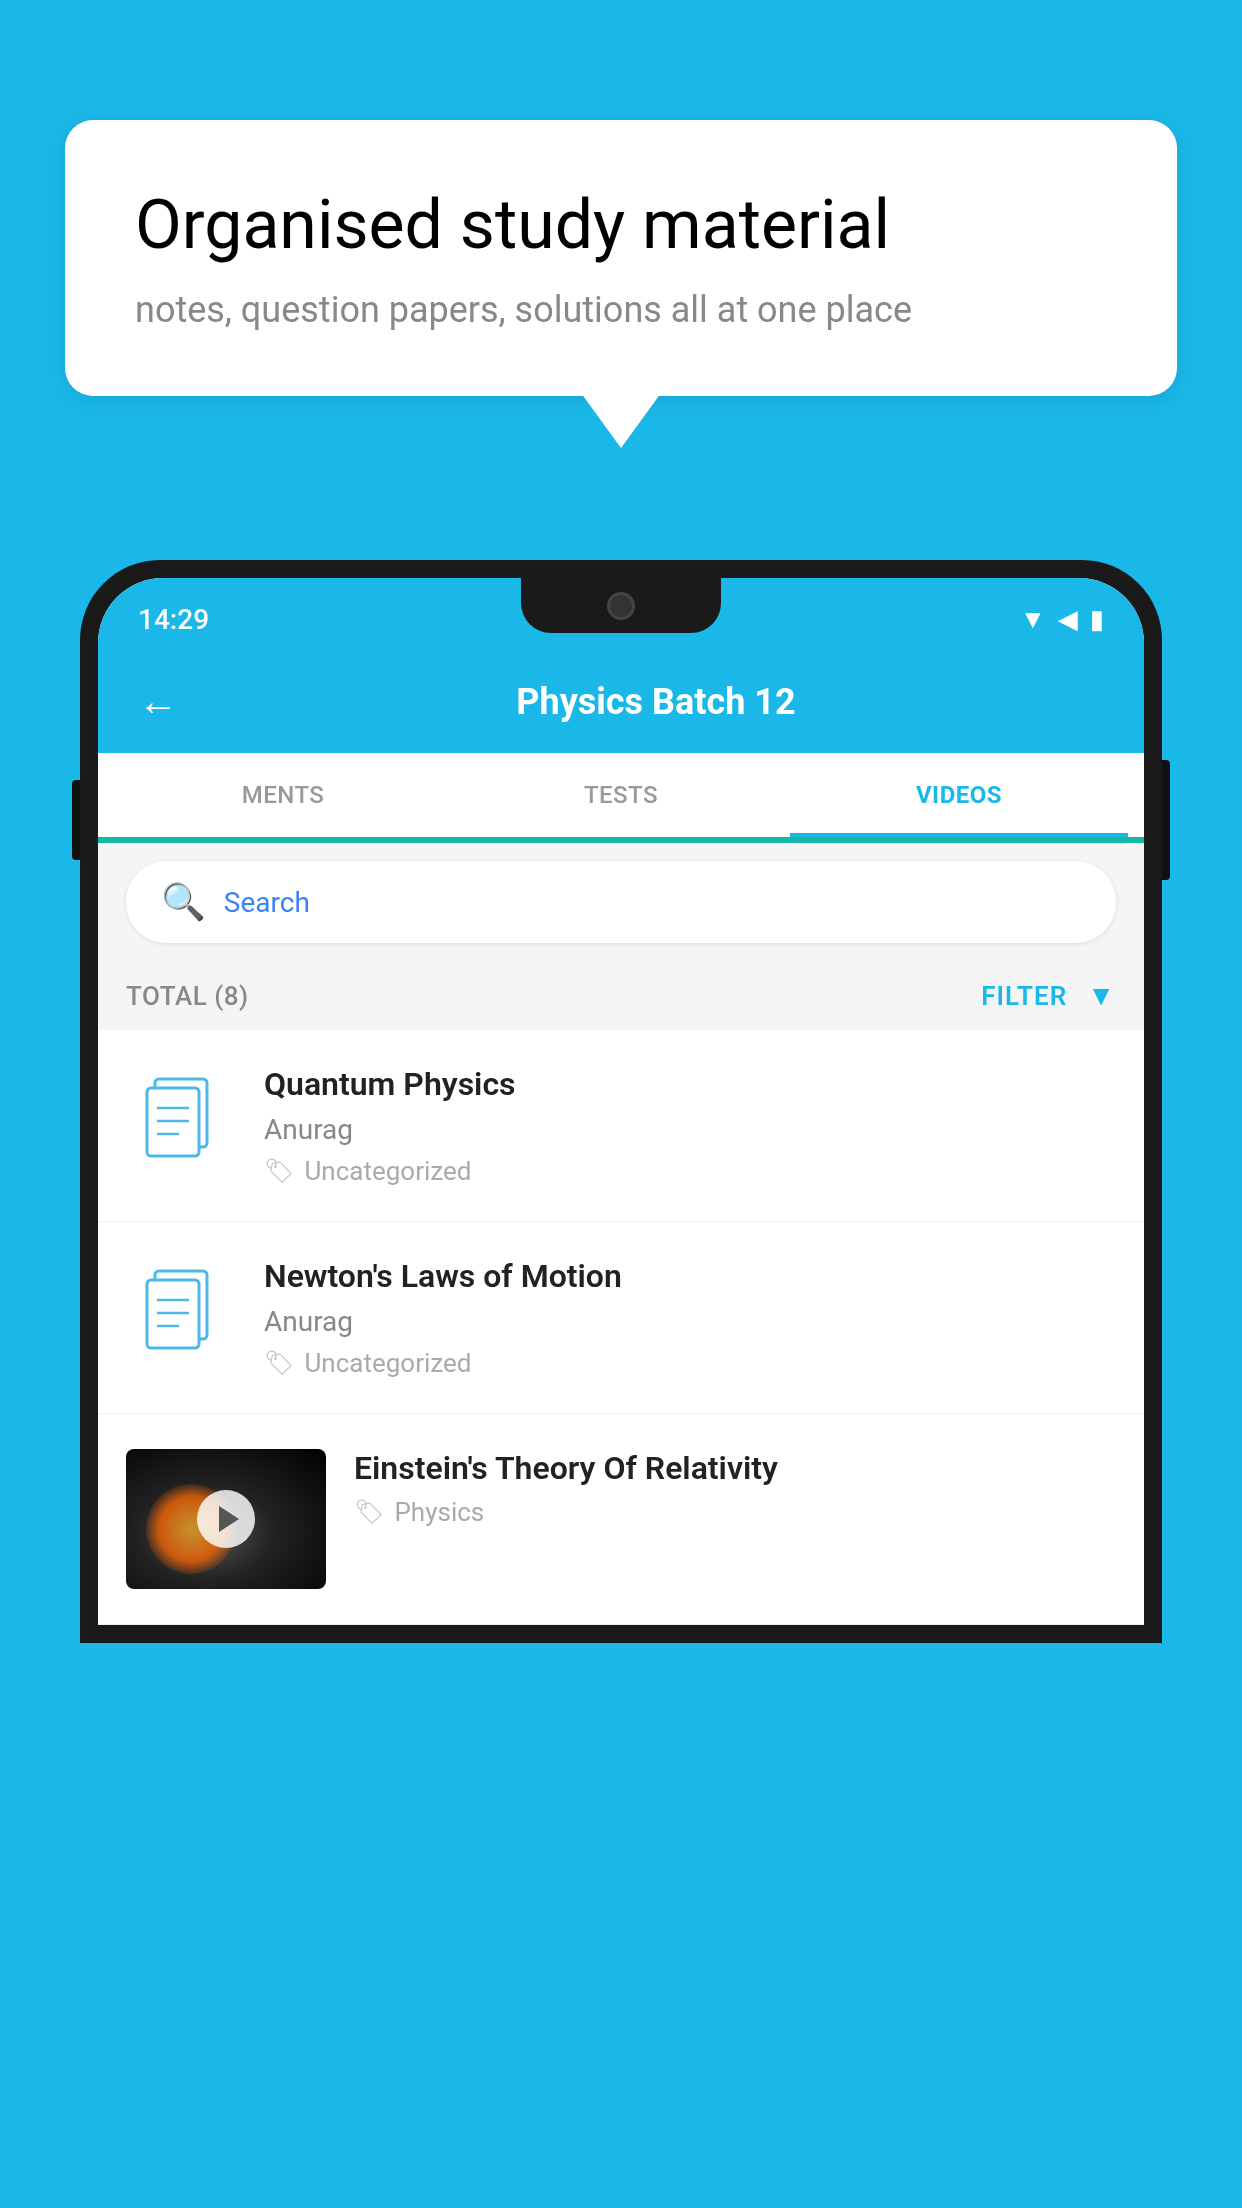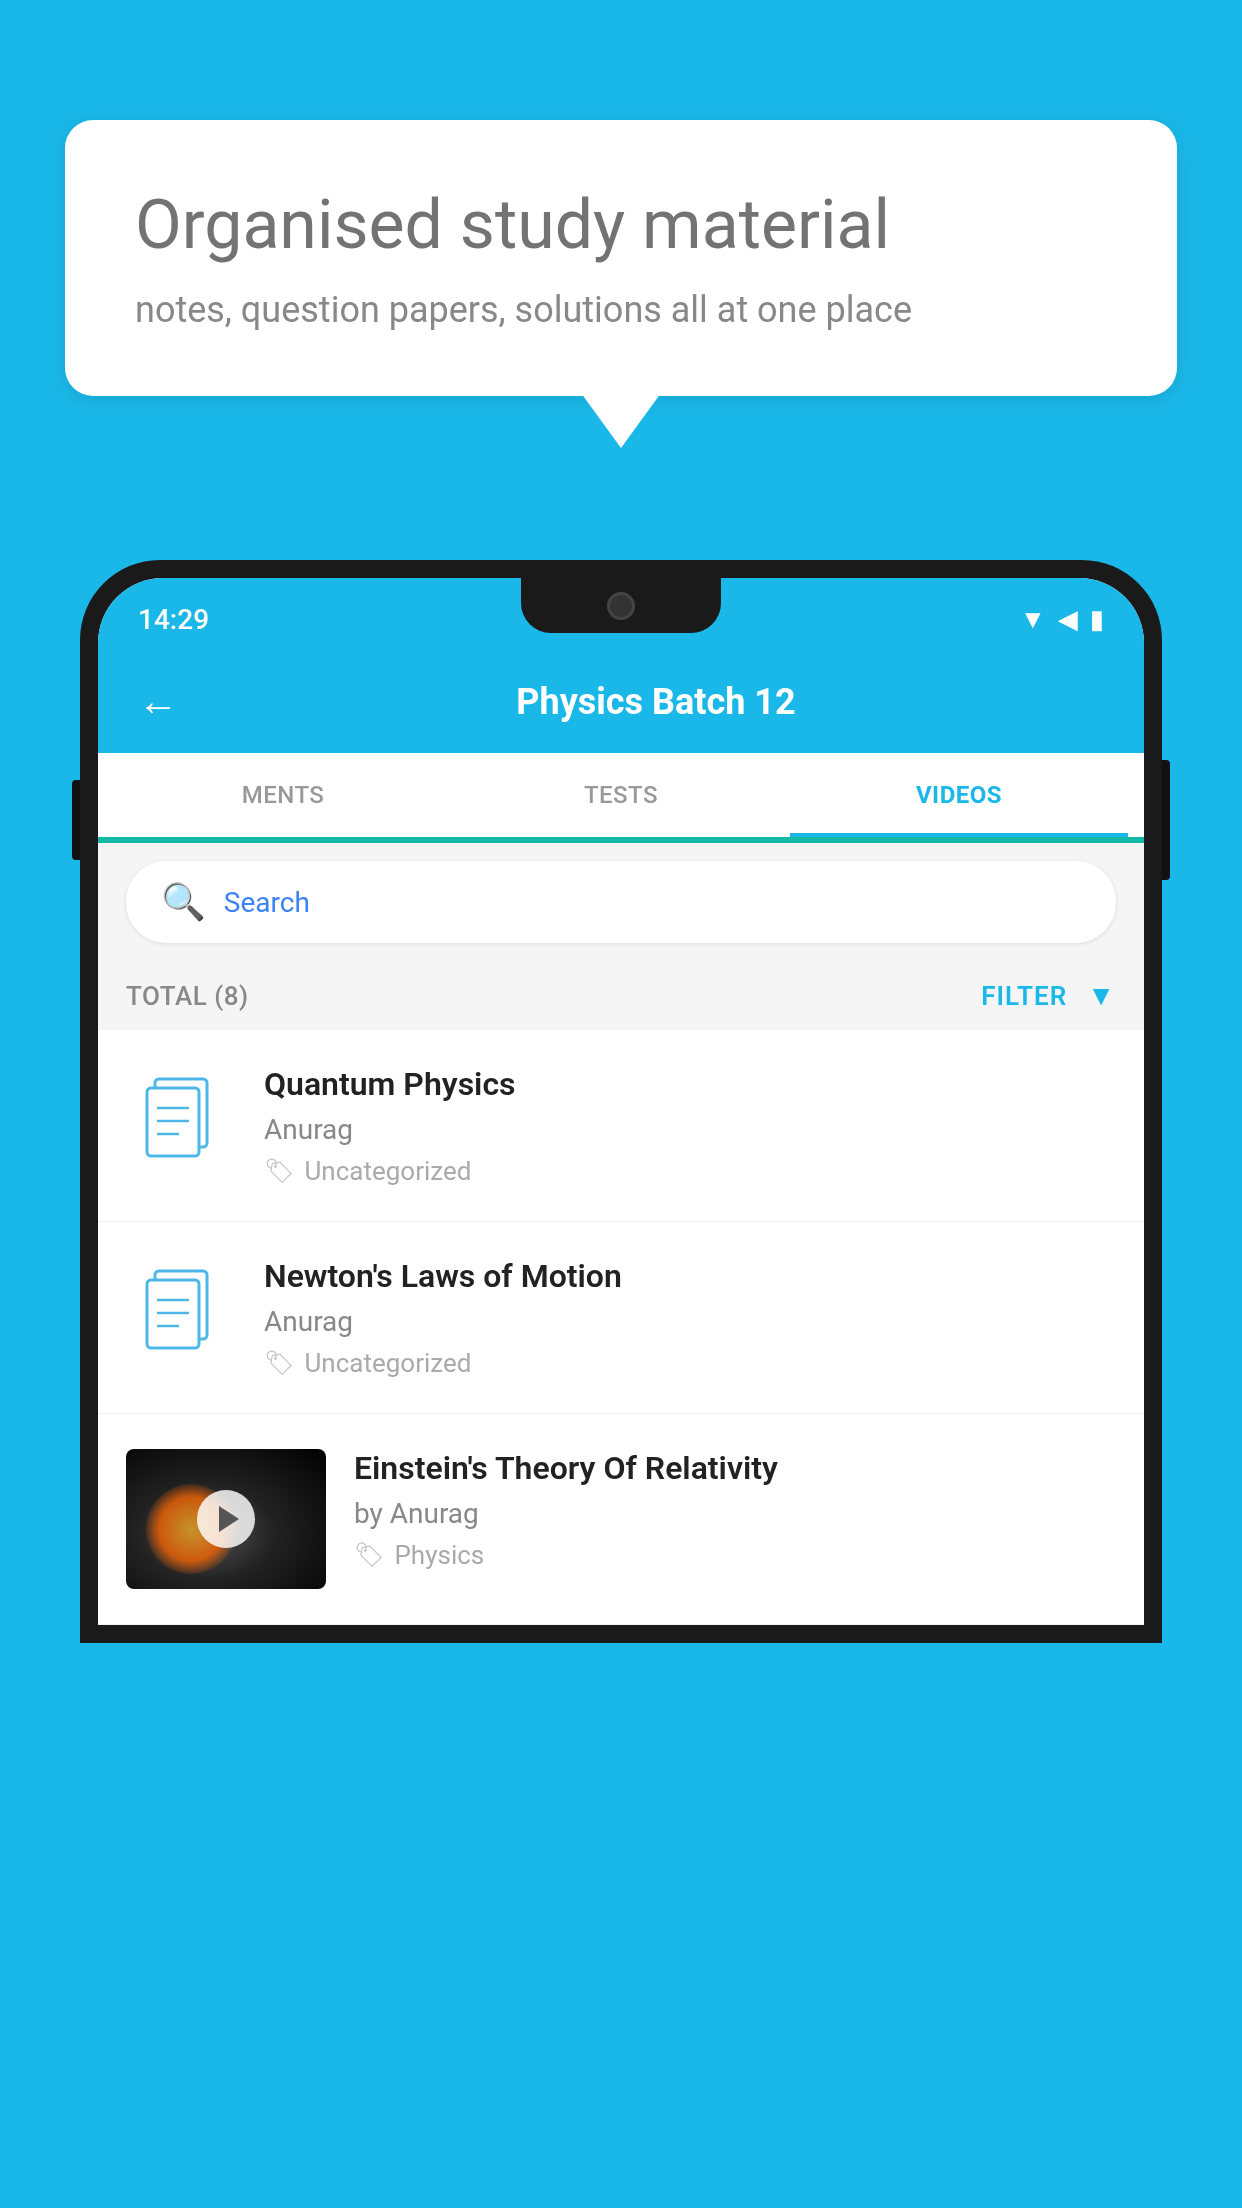--- a/index.html
+++ b/index.html
@@ -36,21 +36,21 @@
       left: 50%;
       transform: translateX(-50%);
       width: 0;
       height: 0;
       border-left: 40px solid transparent;
       border-right: 40px solid transparent;
       border-top: 55px solid white;
     }
 
     .bubble-title {
-      color: #737373;
+      color: #000000;
       font-size: 68px;
       font-weight: 400;
       line-height: 1.2;
       margin-bottom: 22px;
     }
 
     .bubble-subtitle {
       color: #888;
       font-size: 36px;
       font-weight: 400;
@@ -444,21 +444,20 @@
 
         <div class="video-item">
           <div class="video-thumbnail-area" style="width:200px;height:140px;border-radius:8px;overflow:hidden;flex-shrink:0;position:relative;background:radial-gradient(ellipse at 40% 60%, #555 0%, #222 40%, #000 100%);">
             <div style="position:absolute;bottom:15px;left:20px;width:90px;height:90px;background:radial-gradient(circle, #eeaa22 0%, #ff6600 50%, transparent 75%);border-radius:50%;opacity:0.75;"></div>
             <div style="position:absolute;top:50%;left:50%;transform:translate(-50%,-50%);width:58px;height:58px;background:rgba(255,255,255,0.82);border-radius:50%;display:flex;align-items:center;justify-content:center;">
               <div style="width:0;height:0;border-top:13px solid transparent;border-bottom:13px solid transparent;border-left:20px solid #555;margin-left:5px;"></div>
             </div>
           </div>
           <div class="video-info video-info-einstein">
             <div class="video-title">Einstein's Theory Of Relativity</div>
-            <div class="video-author">by Anurag</div>
             <div class="video-tag">
               <span class="tag-icon">🏷</span>
               <span>Physics</span>
             </div>
           </div>
         </div>
 
       </div>
     </div>
   </div>

